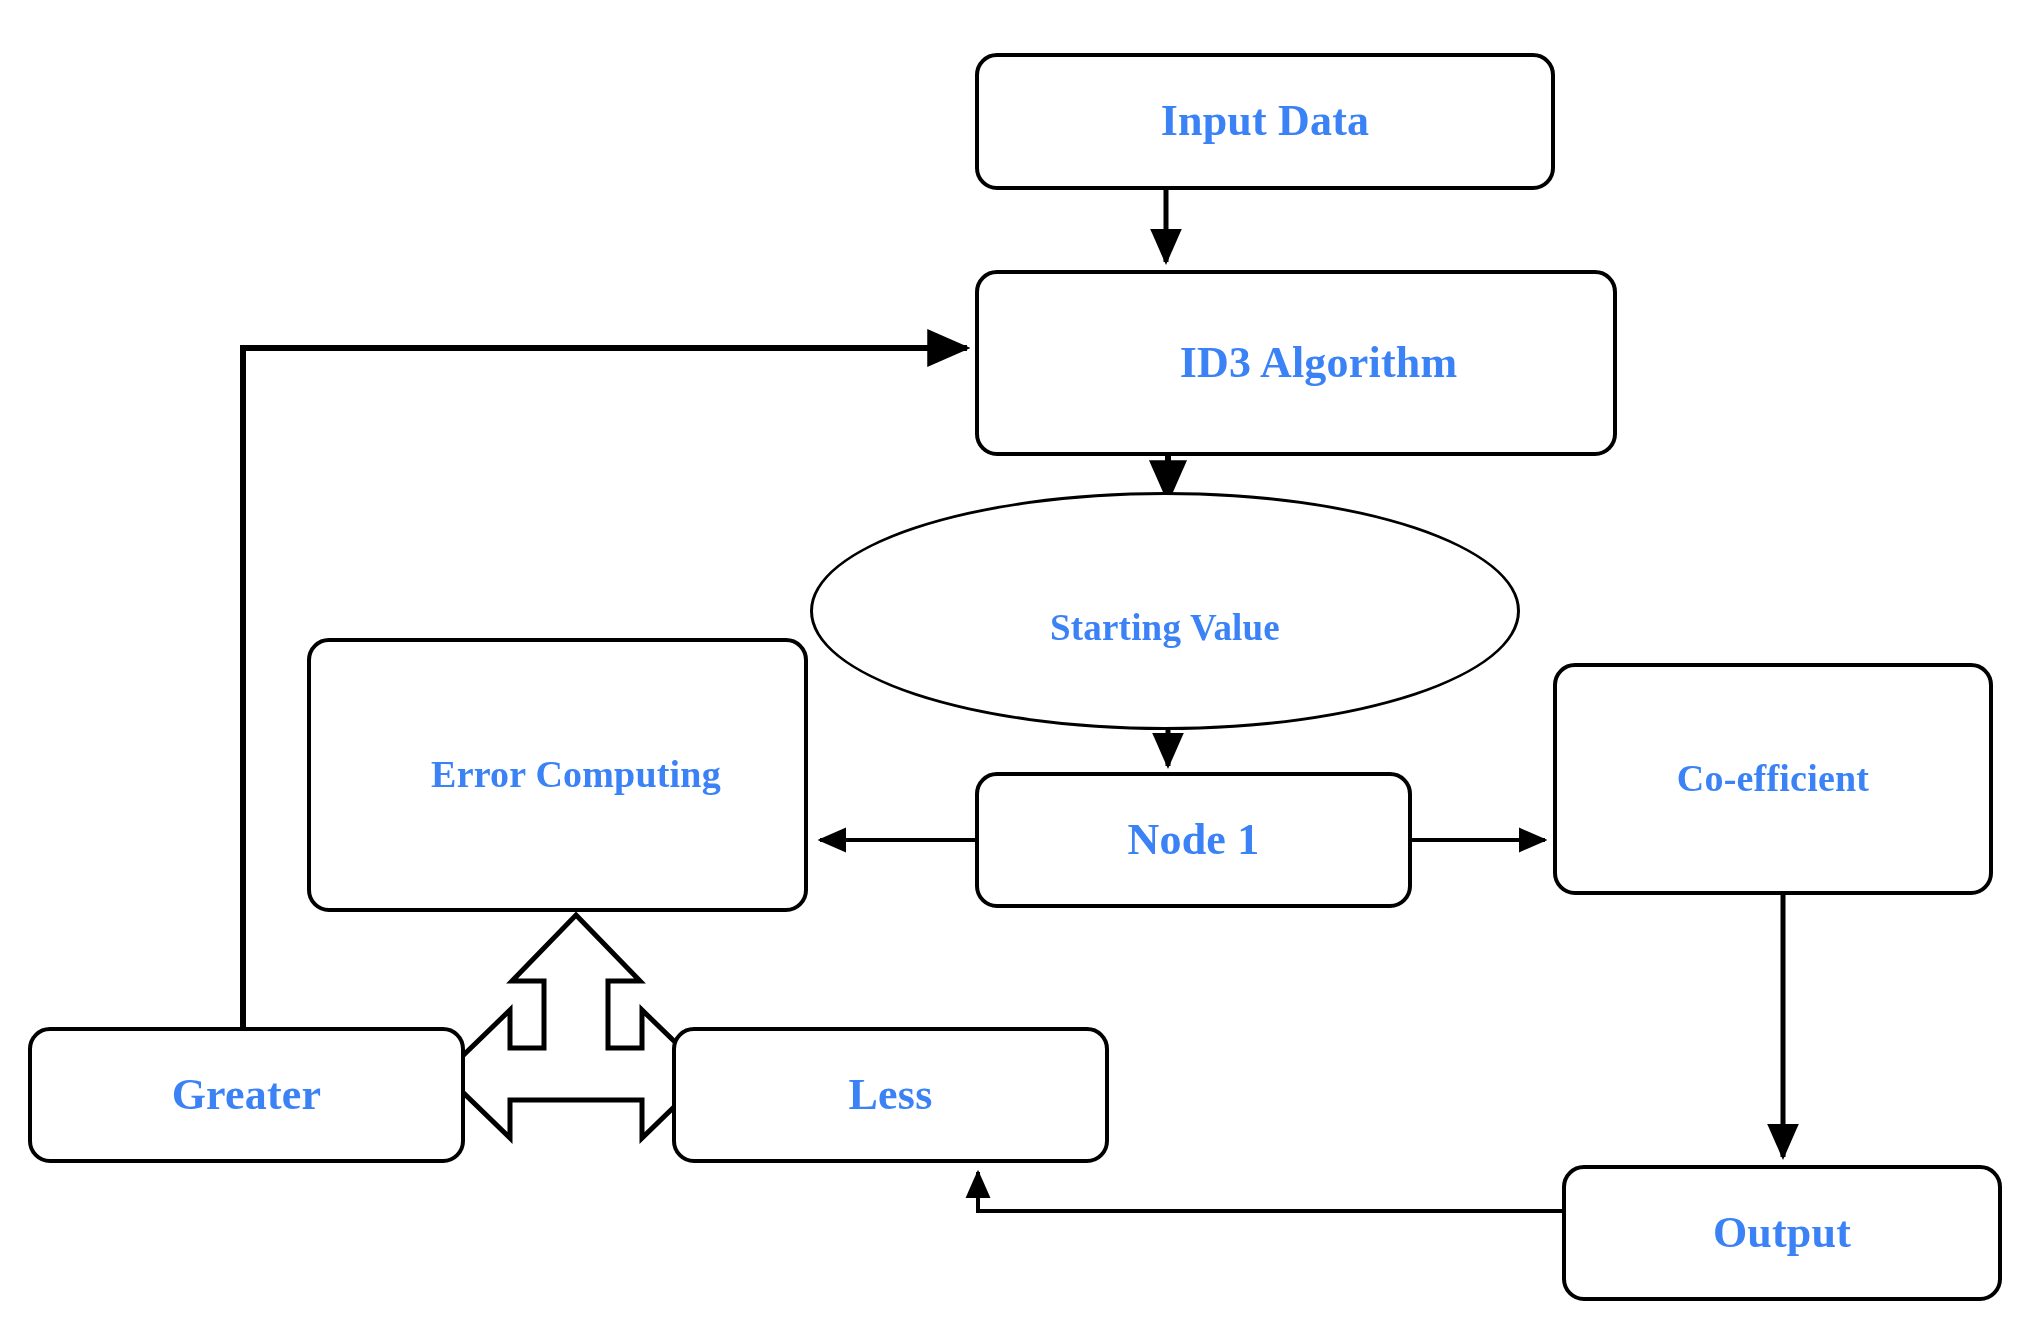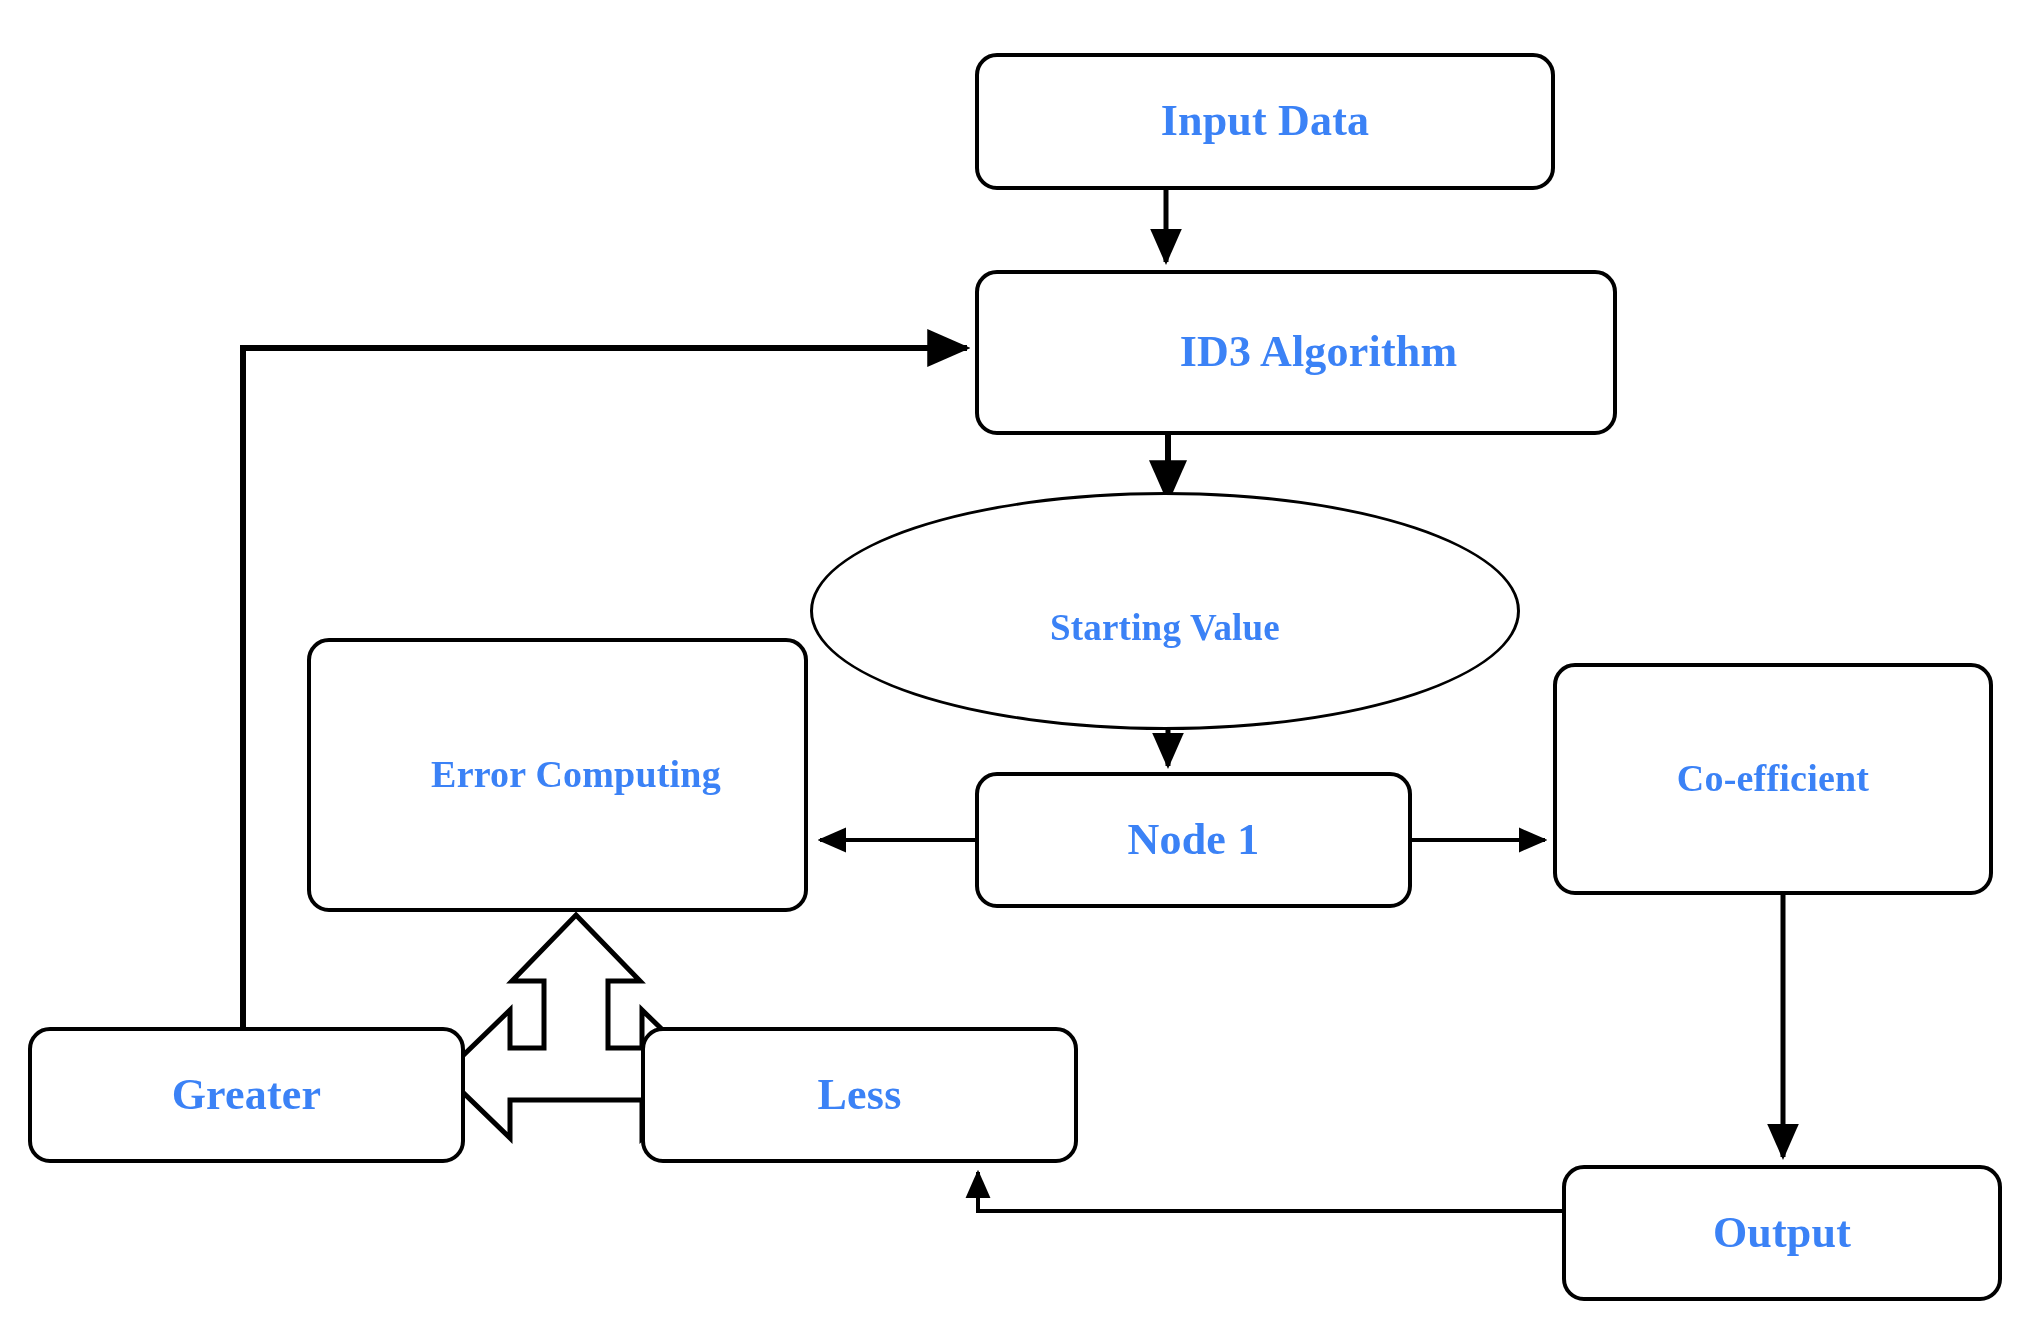--- a/index.html
+++ b/index.html
@@ -121,21 +121,21 @@
                L 544 981
                L 512 981
                Z" fill="#ffffff" stroke="#000000" stroke-width="5" stroke-linejoin="miter"></path>
     </g>
   </svg>
 
   <div class="node rounded" style="left:975px; top:53px; width:580px; height:137px;">
     <span class="node-label lbl-xl">Input Data</span>
   </div>
 
-  <div class="node rounded" style="left:975px; top:270px; width:642px; height:165px;padding-left:45px;">
+  <div class="node rounded" style="left:975px; top:270px; width:642px; height:186px;padding-left:45px;">
     <span class="node-label lbl-xl">ID3 Algorithm</span>
   </div>
 
   <div class="node ellipse" style="left:810px; top:492px; width:710px; height:238px;">
     <span class="node-label">Starting Value</span>
   </div>
 
   <div class="node rounded" style="left:307px; top:638px; width:501px; height:274px;padding-left:37px;">
     <span class="node-label lbl-md">Error Computing</span>
   </div>
@@ -145,21 +145,21 @@
   </div>
 
   <div class="node rounded" style="left:28px; top:1027px; width:437px; height:136px;">
     <span class="node-label lbl-xl">Greater</span>
   </div>
 
   <div class="node rounded" style="left:1553px; top:663px; width:440px; height:232px;">
     <span class="node-label lbl-md">Co-efficient</span>
   </div>
 
-  <div class="node rounded" style="left:641px; top:1027px; width:437px; height:136px;">
+  <div class="node rounded" style="left:672px; top:1027px; width:437px; height:136px;">
     <span class="node-label lbl-xl">Less</span>
   </div>
 
   <div class="node rounded" style="left:1562px; top:1165px; width:440px; height:136px;">
     <span class="node-label lbl-xl">Output</span>
   </div>
 
 </div>
 
 </body></html>

